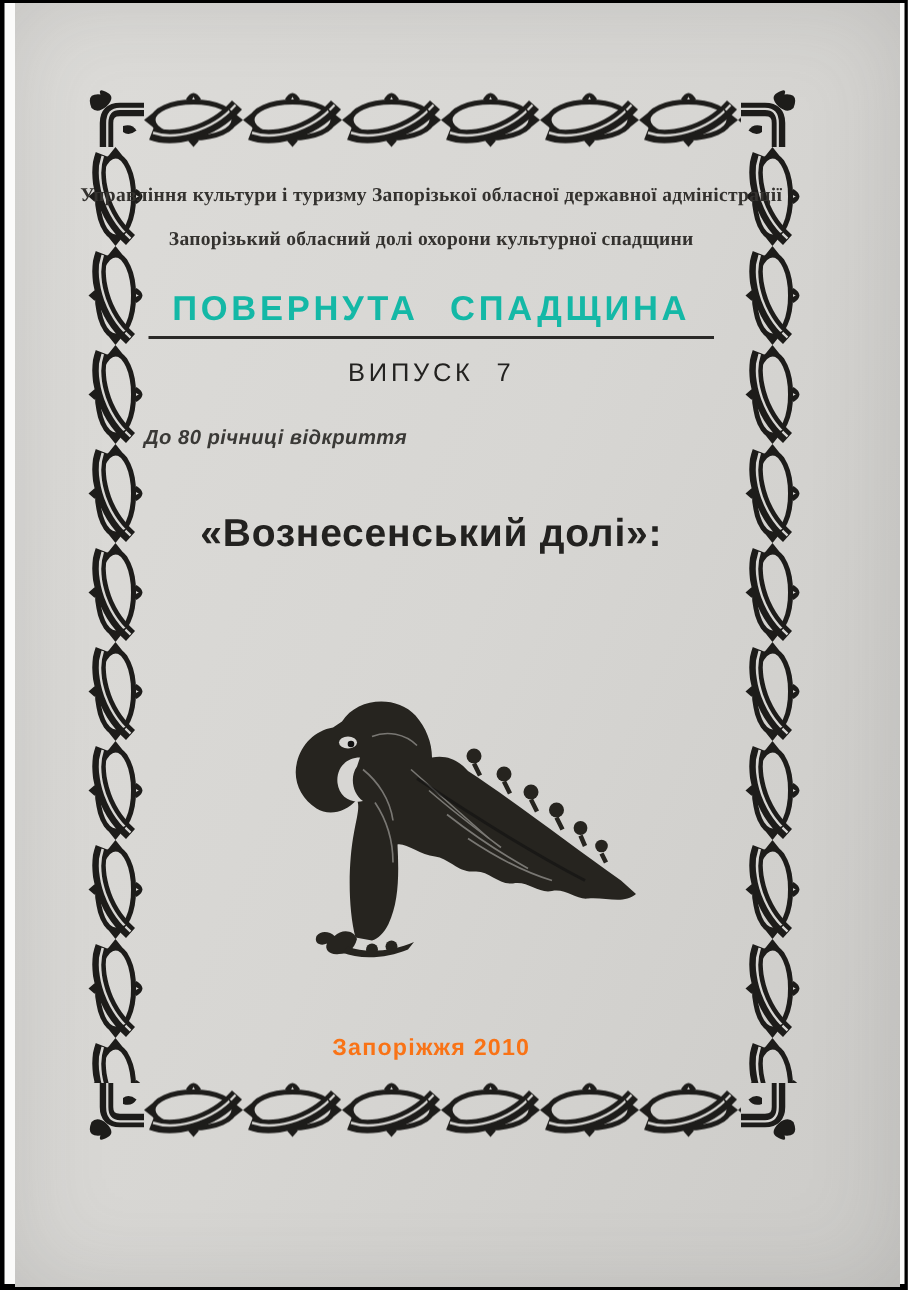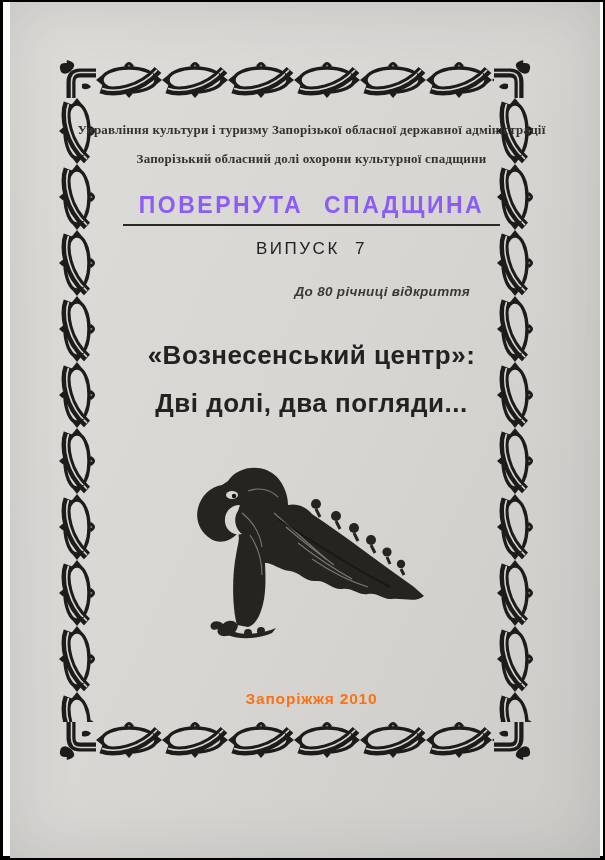--- a/index.html
+++ b/index.html
@@ -11,28 +11,28 @@
          box-shadow:inset 0 0 60px rgba(90,90,88,.18);}
   
   .band-h,.band-v,.corner{position:absolute;}
   .band-h{width:398px;height:38px;}
   .band-v{width:38px;height:624px;}
   .band-v svg{display:block;transform:rotate(90deg);transform-origin:19px 19px;}
   .corner{width:38px;height:38px;}
   .corner svg{display:block;}
   .corner.tr{transform:scaleX(-1);} .corner.bl{transform:scaleY(-1);} .corner.br{transform:scale(-1,-1);}
   
-  .txt{position:absolute;left:75px;width:473px;text-align:center;color:#2a2927;}
+  .txt{position:absolute;left:51px;width:473px;text-align:center;color:#2a2927;}
   .org{font-family:"Liberation Serif",serif;font-weight:700;font-size:13px;
        color:#34322f;letter-spacing:.2px;}
   .series{top:192px;}
   .series span{display:inline-block;font-weight:700;font-size:23px;letter-spacing:2.5px;
-       word-spacing:12px;color:#8b5cf6;border-bottom:2.5px solid #2a2927;padding:0 16px 5px;}
+       word-spacing:12px;color:#14b8a6;border-bottom:2.5px solid #2a2927;padding:0 16px 5px;}
   .issue{top:239px;font-weight:400;font-size:17px;letter-spacing:2.5px;word-spacing:8px;color:#232220;}
-  .dedication{position:absolute;left:96px;width:374px;top:279px;text-align:right;
+  .dedication{position:absolute;left:96px;width:374px;top:279px;text-align:left;
        font-style:italic;font-weight:700;font-size:13.5px;line-height:26px;color:#3a3936;letter-spacing:.3px;}
   .title1{top:340px;} .title2{top:388px;}
   .title1 span,.title2 span{font-weight:700;font-size:26px;letter-spacing:.5px;color:#232220;}
   .imprint{top:690px;font-weight:700;font-size:15.5px;letter-spacing:.8px;color:#f97316;}
   .eagle{position:absolute;left:178px;top:443px;width:250px;height:217px;}
 </style>
 </head>
 <body>
 
 <div id="page">
@@ -153,24 +153,21 @@
 
   <div class="txt issue">
     <span>ВИПУСК 7</span>
   </div>
 
   <div class="dedication">
     <div>До 80 річниці відкриття</div>
   </div>
 
   <div class="txt title1">
-    <span>«Вознесенський центр»:</span>
-  </div>
-  <div class="txt title2">
-    <span>Дві долі, два погляди...</span>
+    <span>«Вознесенський долі»:</span>
   </div>
 
   <div class="eagle">
     <svg viewBox="0 0 250 217" width="250" height="217">
       <path d="M50 38
         C60 22 86 20 99 34 C106 42 110 52 110 62
         C120 60 128 64 134 71
         C166 92 202 120 236 144 L246 153
         C238 160 226 155 214 156 C206 157 199 149 190 151
         C181 153 174 144 164 146 C154 147 148 137 138 138

